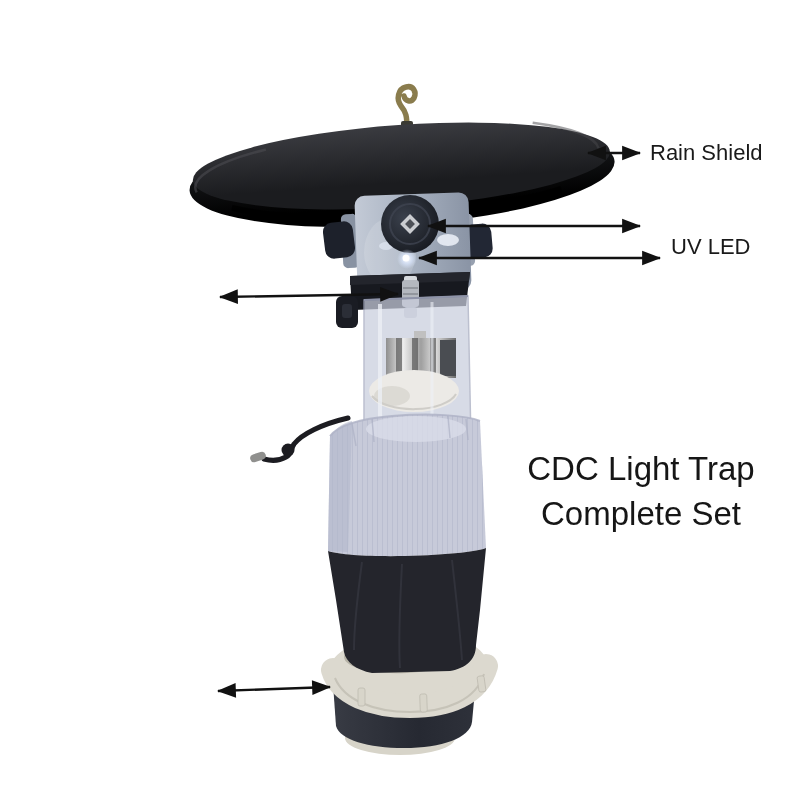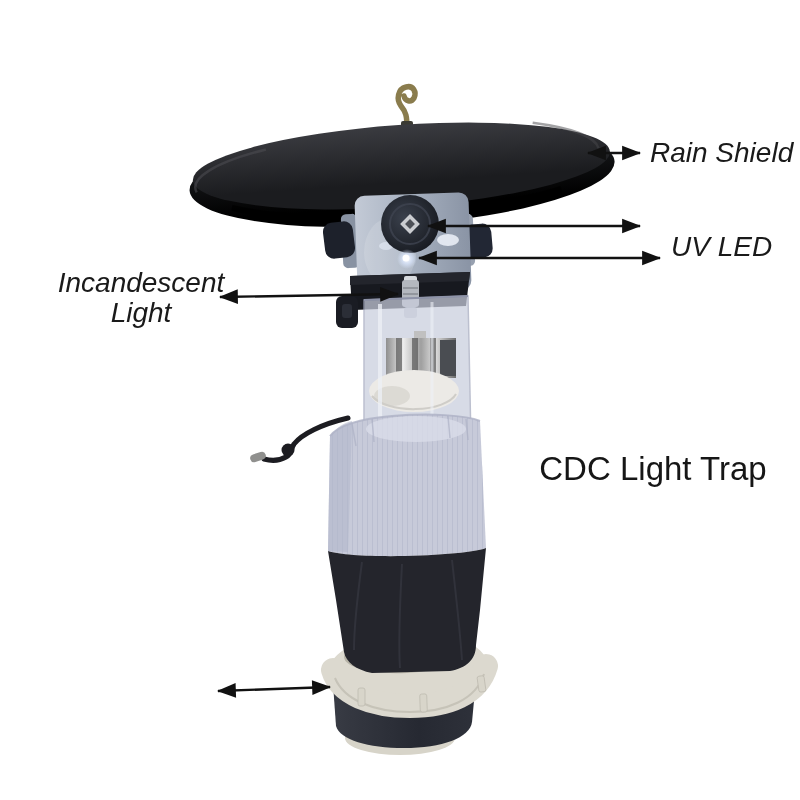--- a/index.html
+++ b/index.html
@@ -7,33 +7,32 @@
     position:relative;
     width:800px;height:800px;
     background:#ffffff;
     overflow:hidden;
     font-family:"Liberation Sans", sans-serif;
   }
   #art{position:absolute;left:0;top:0;}
   .lbl{
     position:absolute;
     color:#1a1a1a;
-    font-size:28px;
+    font-size:22px;
     line-height:30px;
     white-space:nowrap;
-    font-style:italic;
   }
   .lbl.wrap{white-space:normal;text-align:center;}
   #lbl-rain-shield{left:650px;top:138px;}
   #lbl-push-button{left:647px;top:211px;}
   #lbl-uv-led{left:671px;top:232px;}
   #lbl-incandescent{left:56px;top:268px;width:170px;}
   #lbl-insect{left:81px;top:649px;width:140px;}
   #title-block{
-    position:absolute;left:513px;top:446px;width:280px;
+    position:absolute;left:501px;top:446px;width:280px;
     text-align:center;color:#161616;
     font-size:33px;line-height:45px;
   }
 </style>
 </head>
 <body>
 
 <div id="canvas">
 
   <svg id="art" width="800" height="800" viewBox="0 0 800 800">
@@ -195,19 +194,19 @@
       <line x1="588" y1="153" x2="640" y2="153" marker-start="url(#mk)" marker-end="url(#mk)"></line>
       <line x1="428" y1="226" x2="640" y2="226" marker-start="url(#mk)" marker-end="url(#mk)"></line>
       <line x1="419" y1="258" x2="660" y2="258" marker-start="url(#mk)" marker-end="url(#mk)"></line>
       <line x1="220" y1="297" x2="398" y2="294" marker-start="url(#mk)" marker-end="url(#mk)"></line>
       <line x1="218" y1="691" x2="330" y2="687" marker-start="url(#mk)" marker-end="url(#mk)"></line>
     </g>
   </svg>
 
   <div class="lbl" id="lbl-rain-shield">Rain Shield</div>
   <div class="lbl" id="lbl-uv-led">UV LED</div>
-  <div class="lbl wrap" id="lbl-incandescent">Incandescent Light</div>
 
   <div id="title-block">
     <div>CDC Light Trap</div>
+    <div>Complete Set</div>
   </div>
 
 </div>
 
 </body></html>

